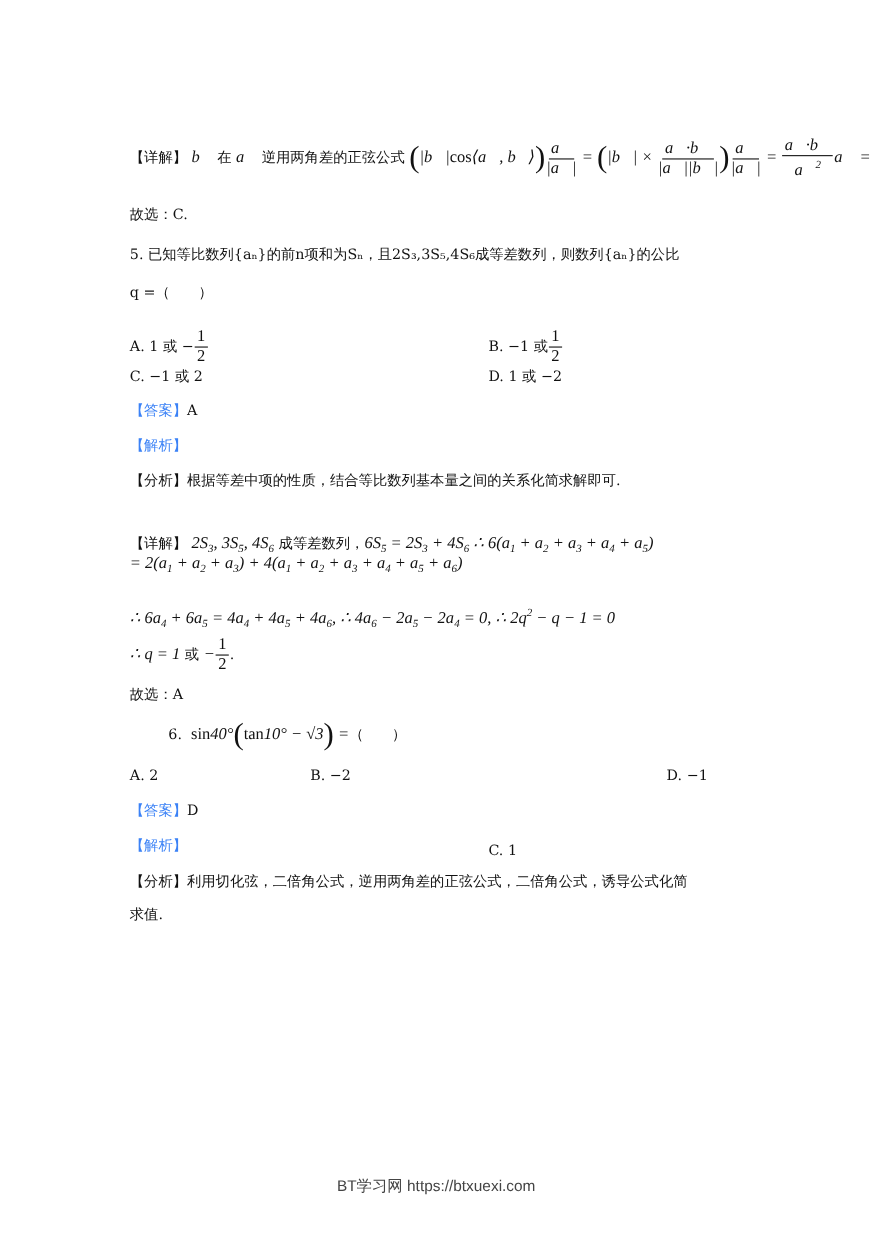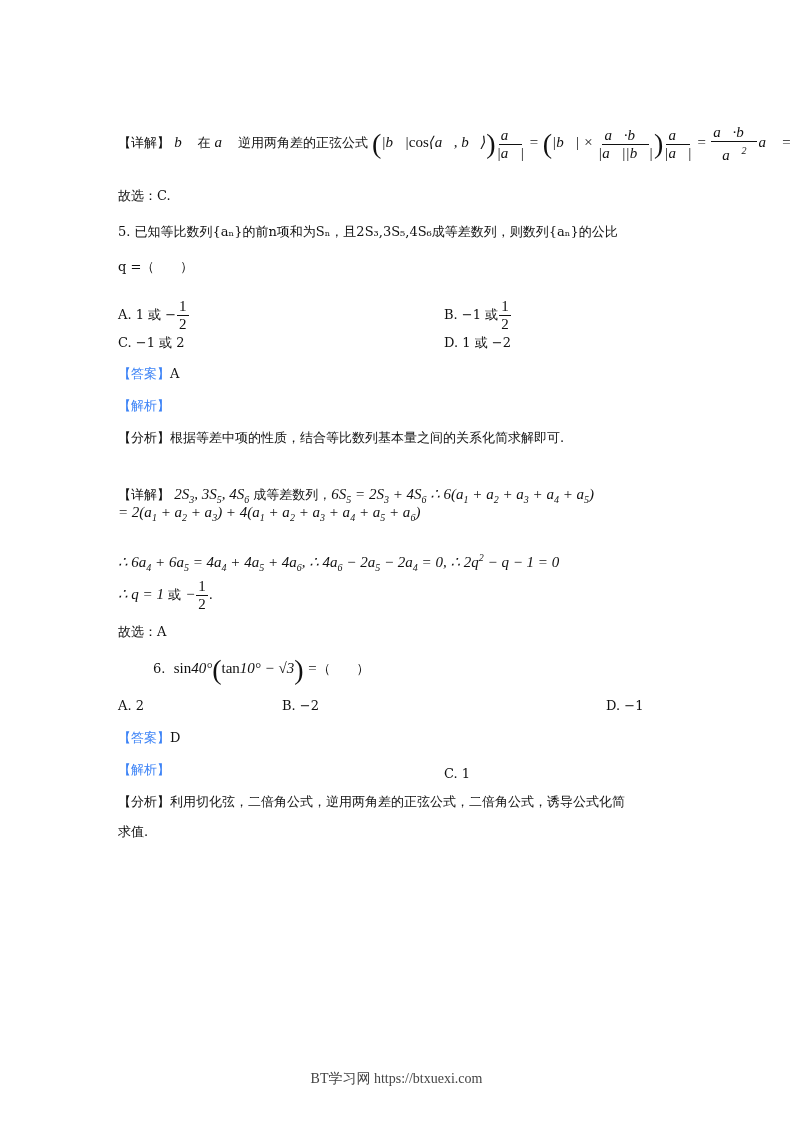--- a/index.html
+++ b/index.html
@@ -8,21 +8,21 @@
   .line { position: absolute; left: 118px; white-space: nowrap; line-height: 20px; }
   .math { font-family: "Liberation Serif", "DejaVu Serif", serif; font-style: italic; font-size: 15px; }
   .up { font-style: normal; }
   .tag-blue { color: #3b82f6; }
   .frac { display: inline-flex; flex-direction: column; align-items: center; vertical-align: middle; font-family: "Liberation Serif", serif; font-size: 15px; line-height: 17px; margin: 0 1px; }
   .frac .num { border-bottom: 1px solid #111; padding: 0 2px; }
   .opt { position: absolute; white-space: nowrap; line-height: 20px; }
   sub { font-size: 10px; }
   sup { font-size: 10px; }
   .footer { position: absolute; top: 1070px; left: 0; width: 793px; text-align: center;
-            font-family: Liberation Serif, serif; font-size: 14px; color: #444; }
+            font-family: Liberation Sans, sans-serif; font-size: 14px; color: #444; }
   .big-paren { font-size: 28px; font-style: normal; vertical-align: middle; font-weight: 200; }
 </style>
 </head>
 <body>
 
 <div class="line" style="top:124px;">
   <span>【详解】</span>
   <span class="math">b⃗</span>
   <span>在</span>
   <span class="math">a⃗</span>

